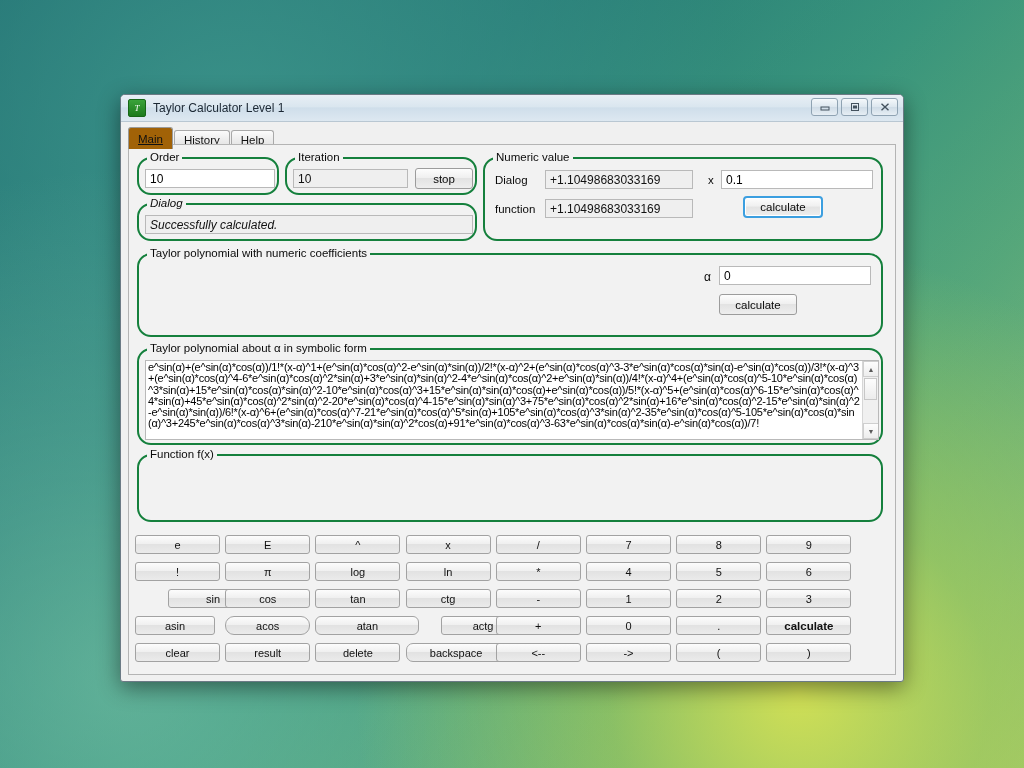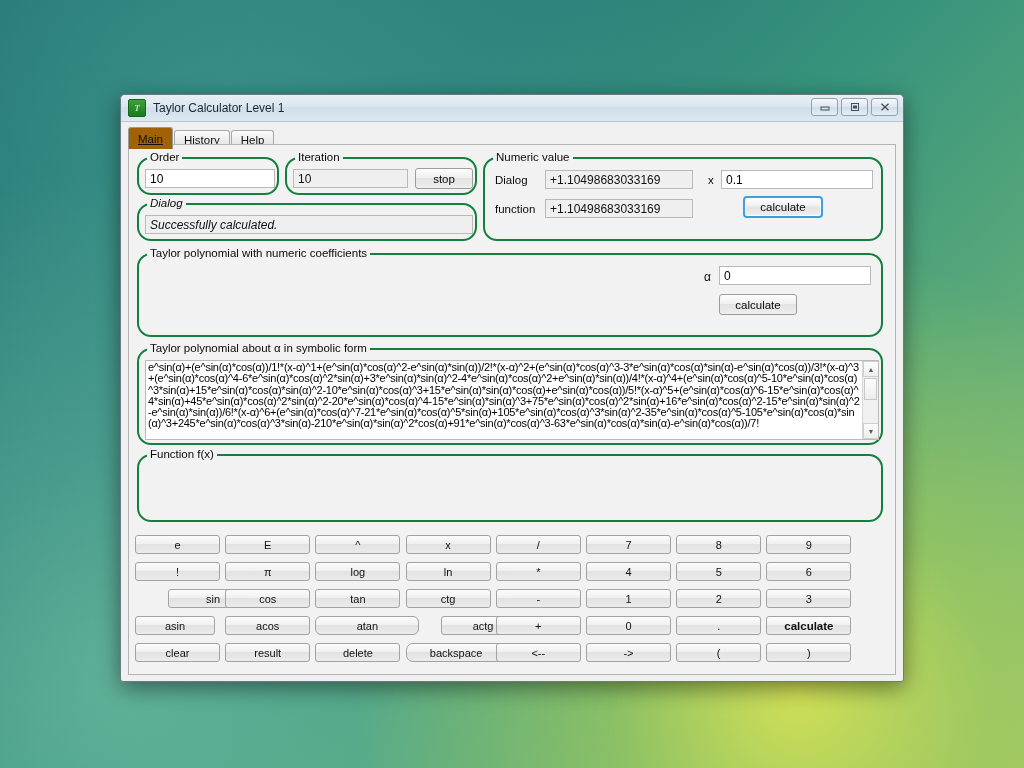--- a/index.html
+++ b/index.html
@@ -372,21 +372,21 @@
         <div class="kbtn" style="left: 631.4px; top: 27px; width: 85px;">6</div>
         <div class="kbtn" style="left: 0px; top: 54px; width: 90px; margin-left: 33px;">sin</div>
         <div class="kbtn" style="left: 90.2px; top: 54px; width: 85px;">cos</div>
         <div class="kbtn" style="left: 180.4px; top: 54px; width: 85px;">tan</div>
         <div class="kbtn" style="left: 270.6px; top: 54px; width: 85px;">ctg</div>
         <div class="kbtn" style="left: 360.8px; top: 54px; width: 85px;">-</div>
         <div class="kbtn" style="left: 451px; top: 54px; width: 85px;">1</div>
         <div class="kbtn" style="left: 541.2px; top: 54px; width: 85px;">2</div>
         <div class="kbtn" style="left: 631.4px; top: 54px; width: 85px;">3</div>
         <div class="kbtn" style="left: 0px; top: 81px; width: 80px;">asin</div>
-        <div class="kbtn" style="left: 90.2px; top: 81px; width: 85px;">acos</div>
+        <div class="kbtn" style="left: 90.2px; top: 81px; width: 85px; border-radius: 9px;">acos</div>
         <div class="kbtn" style="left: 180.4px; top: 81px; width: 104px; border-radius: 6px;">atan</div>
         <div class="kbtn" style="left: 270.6px; top: 81px; width: 85px; margin-left: 35px;">actg</div>
         <div class="kbtn" style="left: 360.8px; top: 81px; width: 85px;">+</div>
         <div class="kbtn" style="left: 451px; top: 81px; width: 85px;">0</div>
         <div class="kbtn" style="left: 541.2px; top: 81px; width: 85px;">.</div>
         <div class="kbtn bold" style="left: 631.4px; top: 81px; width: 85px;">calculate</div>
         <div class="kbtn" style="left: 0px; top: 108px; width: 85px;">clear</div>
         <div class="kbtn" style="left: 90.2px; top: 108px; width: 85px;">result</div>
         <div class="kbtn" style="left: 180.4px; top: 108px; width: 85px;">delete</div>
         <div class="kbtn" style="left: 270.6px; top: 108px; width: 101px; border-radius: 7px;">backspace</div>

